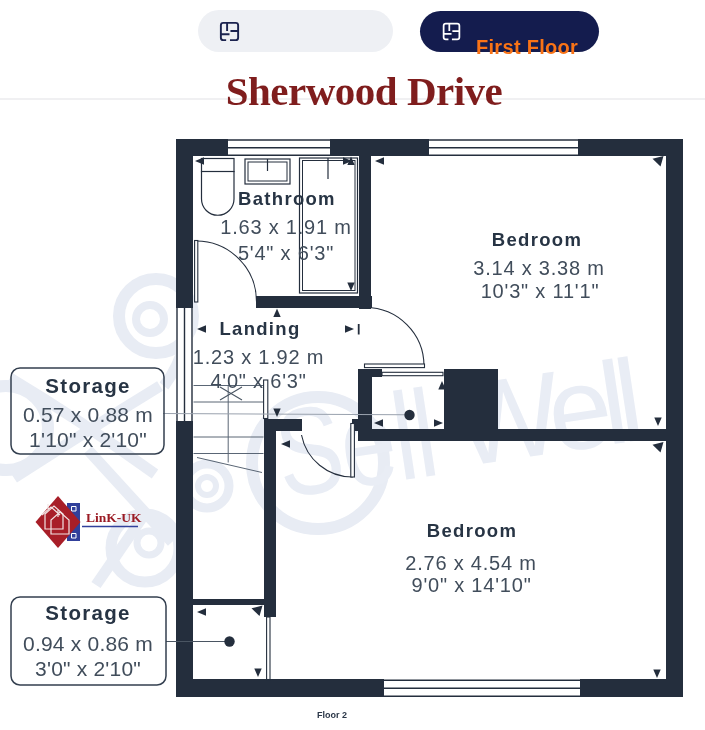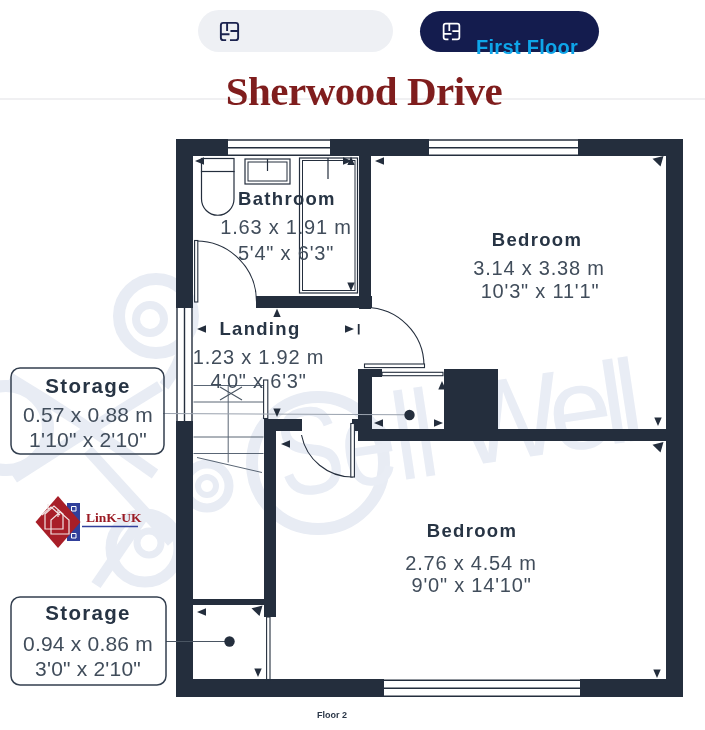--- a/index.html
+++ b/index.html
@@ -18,21 +18,21 @@
     <path d="M9.5 3 V11.5 M21 11.5 H13 M3 14.8 H12" fill="none" stroke="#1b234f" stroke-width="2"></path>
   </svg>
 </div>
 
 <div class="abs" style="left:420px;top:11px;width:179px;height:41px;border-radius:21px;background:#141c4e;display:flex;align-items:center;justify-content:flex-start;padding-left:21px;box-sizing:border-box;">
 
   <svg width="21" height="21" viewBox="0 0 24 24" style="margin-right:14px;">
     <path d="M8.5 21 H5.5 Q3 21 3 18.5 V5.5 Q3 3 5.5 3 H18.5 Q21 3 21 5.5 V18.5 Q21 21 18.5 21 H12.5" fill="none" stroke="#ffffff" stroke-width="2"></path>
     <path d="M9.5 3 V11.5 M21 11.5 H13 M3 14.8 H12" fill="none" stroke="#ffffff" stroke-width="2"></path>
   </svg>
-  <span style="font-weight:bold;font-size:20px;color:#0ea5e9;letter-spacing:0.3px;margin-top:32px;">First Floor</span>
+  <span style="font-weight:bold;font-size:20px;color:#f97316;letter-spacing:0.3px;margin-top:32px;">First Floor</span>
 </div>
 
 <div class="abs" style="left:23px;top:67px;width:682px;text-align:center;font-family:'Liberation Serif',serif;font-weight:bold;font-size:41px;color:#7f1d1d;letter-spacing:-0.5px;">Sherwood Drive</div>
 
 <svg class="abs" style="left:0;top:0;" width="705" height="730" viewBox="0 0 705 730">
 
 <g fill="none" stroke="#e8ecf4">
   <circle cx="156" cy="316" r="37" stroke-width="12"></circle>
   <circle cx="150" cy="319" r="14" stroke-width="8"></circle>
   <path d="M186 340 Q178 368 164 386" stroke-width="11"></path>

